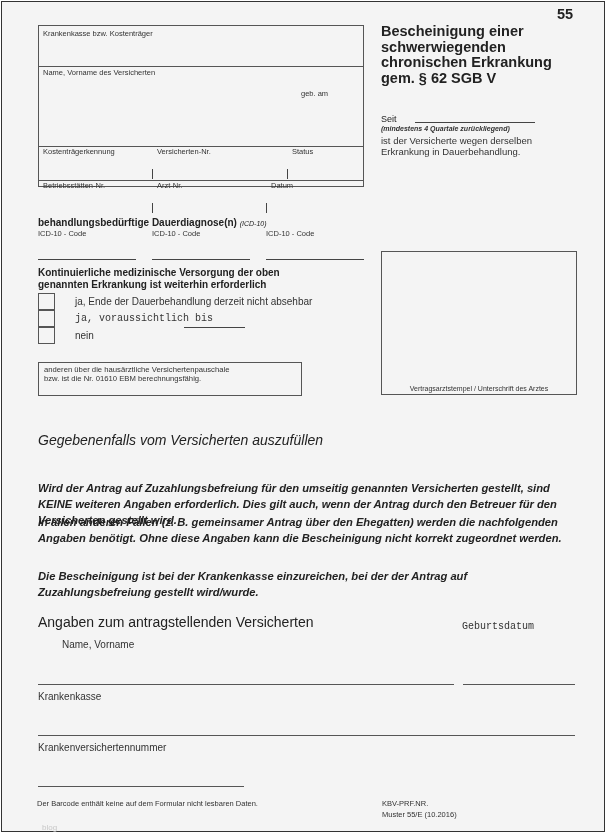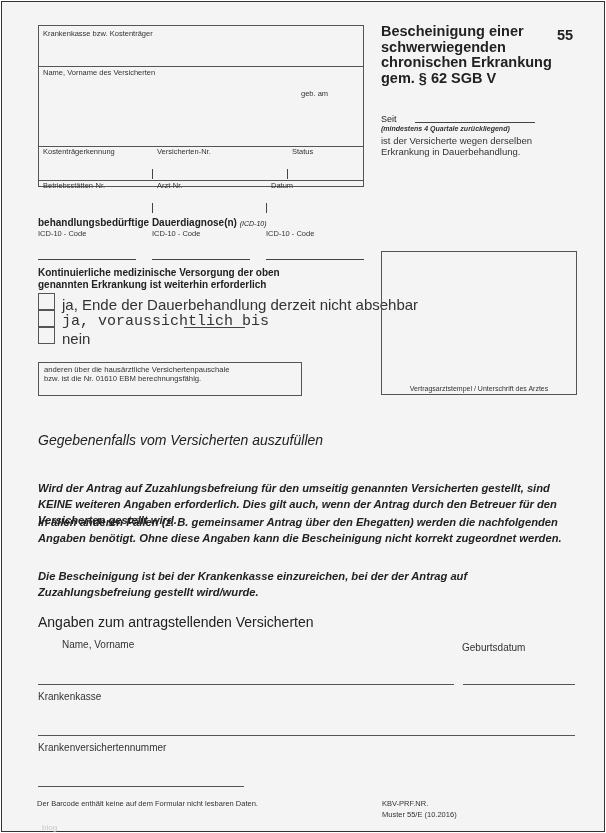--- a/index.html
+++ b/index.html
@@ -11,35 +11,35 @@
   }
 
   
   .grid-box { position: absolute; left: 36px; top: 23px; width: 326px; height: 162px; border: 1px solid #555; }
   .hline { position: absolute; left: 0; right: 0; height: 0; border-top: 1px solid #555; }
   .vtick { position: absolute; width: 0; border-left: 1px solid #444; height: 10px; }
   .lbl-small { position: absolute; font-size: 7.5px; color: #333; white-space: nowrap; }
 
   
   .title-block { position: absolute; left: 379px; top: 22px; width: 200px; font-size: 14.5px; font-weight: bold; line-height: 15.5px; color: #222; }
-  .form-no { position: absolute; left: 555px; top: 25px; font-size: 14.5px; font-weight: bold; color: #222; }
+  .form-no { position: absolute; left: 555px; top: 4px; font-size: 14.5px; font-weight: bold; color: #222; }
 
   .seit-row { position: absolute; left: 379px; top: 112px; font-size: 9px; }
   .seit-line { position: absolute; left: 413px; top: 120px; width: 120px; border-top: 1px solid #444; }
   .seit-note { position: absolute; left: 379px; top: 123px; font-size: 7px; font-style: italic; font-weight: bold; color: #333; white-space: nowrap; }
   .seit-text { position: absolute; left: 379px; top: 133px; font-size: 9.5px; line-height: 11px; color: #333; width: 200px; }
 
   .diag-title { position: absolute; left: 36px; top: 215px; font-size: 10px; font-weight: bold; white-space: nowrap; }
   .diag-title i { font-size: 7px; font-weight: normal; }
   .icd-lbl { position: absolute; top: 227px; font-size: 7.5px; color: #333; }
   .icd-line { position: absolute; top: 257px; border-top: 1px solid #444; }
 
   .cont-title { position: absolute; left: 36px; top: 265px; font-size: 10px; font-weight: bold; line-height: 11.5px; width: 300px; }
   .cb { position: absolute; left: 36px; width: 17px; height: 17px; border: 1px solid #555; background: #f4f4f4; }
-  .cb-lbl { position: absolute; left: 60px; font-size: 15px; color: #333; white-space: nowrap; }
+  .cb-lbl { position: absolute; left: 73px; font-size: 10px; color: #333; white-space: nowrap; }
   .bis-line { position: absolute; left: 182px; top: 325px; width: 61px; border-top: 1px solid #444; }
 
   .verg-box { position: absolute; left: 36px; top: 360px; width: 264px; height: 34px; border: 1px solid #555; padding: 2px 5px; font-size: 7.7px; line-height: 9.3px; color: #333; }
 
   .stamp-box { position: absolute; left: 379px; top: 249px; width: 196px; height: 144px; border: 1px solid #555; }
   .stamp-lbl { position: absolute; left: 0; right: 0; bottom: 2px; text-align: center; font-size: 7px; color: #333; }
 
   .section-h { position: absolute; left: 36px; font-size: 14px; color: #222; white-space: nowrap; }
   .italic-h { font-style: italic; top: 430px; }
   .para { position: absolute; left: 36px; width: 540px; font-size: 11.2px; font-weight: bold; font-style: italic; line-height: 16px; color: #222; }
@@ -123,21 +123,21 @@
     <div class="stamp-lbl">Vertragsarztstempel / Unterschrift des Arztes</div>
   </div>
 
   <div class="section-h italic-h">Gegebenenfalls vom Versicherten auszufüllen</div>
   <div class="para" style="top:478px;">Wird der Antrag auf Zuzahlungsbefreiung für den umseitig genannten Versicherten gestellt, sind KEINE weiteren Angaben erforderlich. Dies gilt auch, wenn der Antrag durch den Betreuer für den Versicherten gestellt wird.</div>
   <div class="para" style="top:512px;">In allen anderen Fällen (z. B. gemeinsamer Antrag über den Ehegatten) werden die nachfolgenden Angaben benötigt. Ohne diese Angaben kann die Bescheinigung nicht korrekt zugeordnet werden.</div>
   <div class="para" style="top:566px;">Die Bescheinigung ist bei der Krankenkasse einzureichen, bei der der Antrag auf Zuzahlungsbefreiung gestellt wird/wurde.</div>
 
   <div class="section-h plain-h">Angaben zum antragstellenden Versicherten</div>
   <span class="field-lbl" style="left:36px;top:637px;padding-left:24px;">Name, Vorname</span>
-  <span class="field-lbl" style="left:460px;top:640px;">Geburtsdatum</span>
+  <span class="field-lbl" style="left:460px;top:619px;font-family:Liberation Mono, monospace;">Geburtsdatum</span>
   <div class="field-line" style="left:36px;top:682px;width:416px;"></div>
   <div class="field-line" style="left:461px;top:682px;width:112px;"></div>
   <span class="field-lbl" style="left:36px;top:689px;">Krankenkasse</span>
   <div class="field-line" style="left:36px;top:733px;width:537px;"></div>
   <span class="field-lbl" style="left:36px;top:740px;">Krankenversichertennummer</span>
   <div class="field-line" style="left:36px;top:784px;width:206px;"></div>
   <span class="watermark">blog</span>
 
   <div class="foot" style="left:35px;top:796px;">
     <div>Der Barcode enthält keine auf dem Formular nicht lesbaren Daten.</div>

